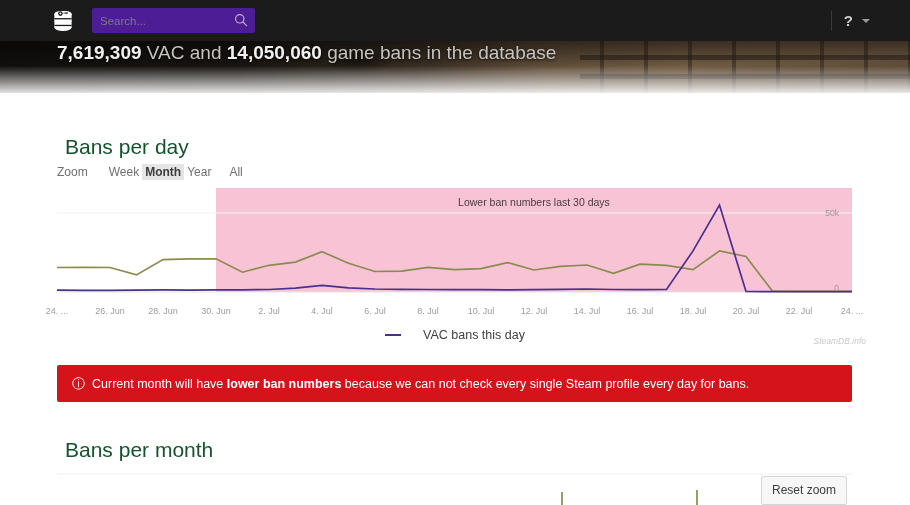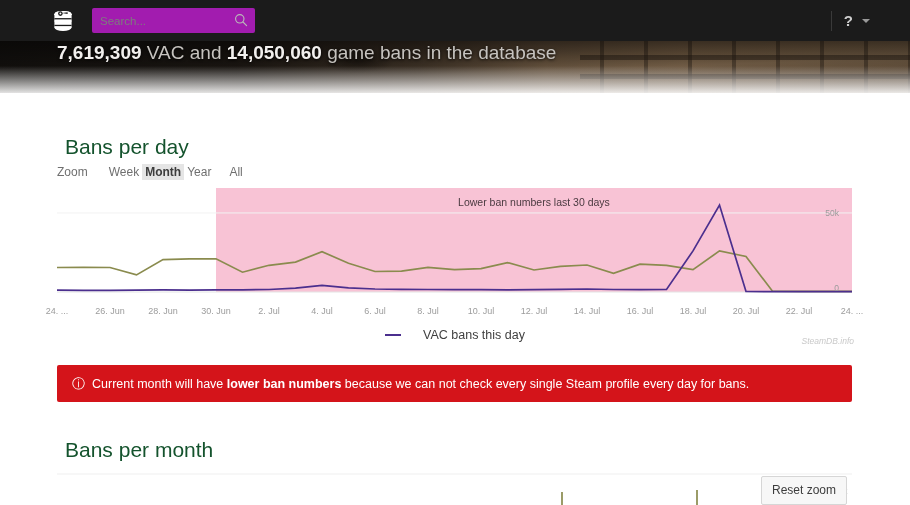--- a/index.html
+++ b/index.html
@@ -19,21 +19,21 @@
     display: flex; align-items: center;
     z-index: 20;
   }
   .nav-logo {
     width: 30px; height: 30px; margin-left: 48px; margin-right: 14px;
     display: flex; align-items: center; justify-content: center;
     flex: 0 0 auto;
   }
   .search-wrap {
     position: relative; width: 163px; height: 25px;
-    background: #a21caf; border-radius: 2px;
+    background: #4c1d95; border-radius: 2px;
     display: flex; align-items: center;
     flex: 0 0 auto;
   }
   .search-input {
     width: 100%; height: 100%;
     background: transparent; border: 0; outline: none;
     color: #c9c9c9; font-size: 11.5px;
     font-family: "Liberation Sans", sans-serif;
     padding: 0 24px 0 8px;
   }
@@ -156,21 +156,21 @@
   
   .legend {
     position: absolute; left: 0; top: 235px; width: 910px;
     display: flex; justify-content: center; align-items: center; gap: 34px;
     font-size: 12.5px; color: #3f3f3f;
   }
   .legend-item { display: flex; align-items: center; gap: 22px; cursor: pointer; }
   .legend-dash { width: 16px; height: 2px; display: inline-block; }
 
   .watermark {
-    position: absolute; right: 56px; top: 243px;
+    position: absolute; right: 44px; top: 243px;
     font-size: 8.5px; color: #c9c9c9; font-style: italic;
   }
 
   
   .alert {
     position: absolute; left: 57px; top: 272px;
     width: 795px; height: 37px;
     background: #d4141a; border-radius: 2px;
     display: flex; align-items: center;
     color: #ffffff; font-size: 12.5px;

